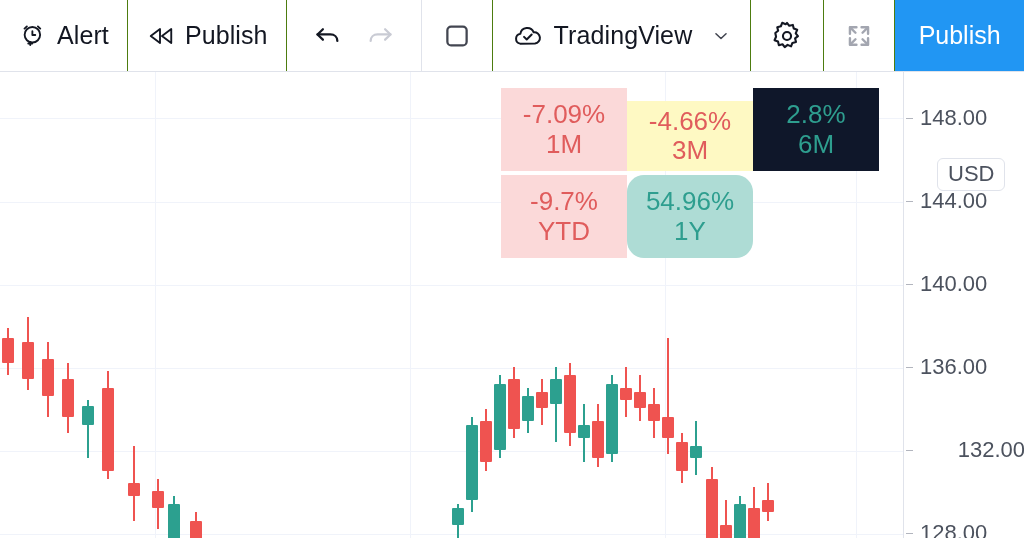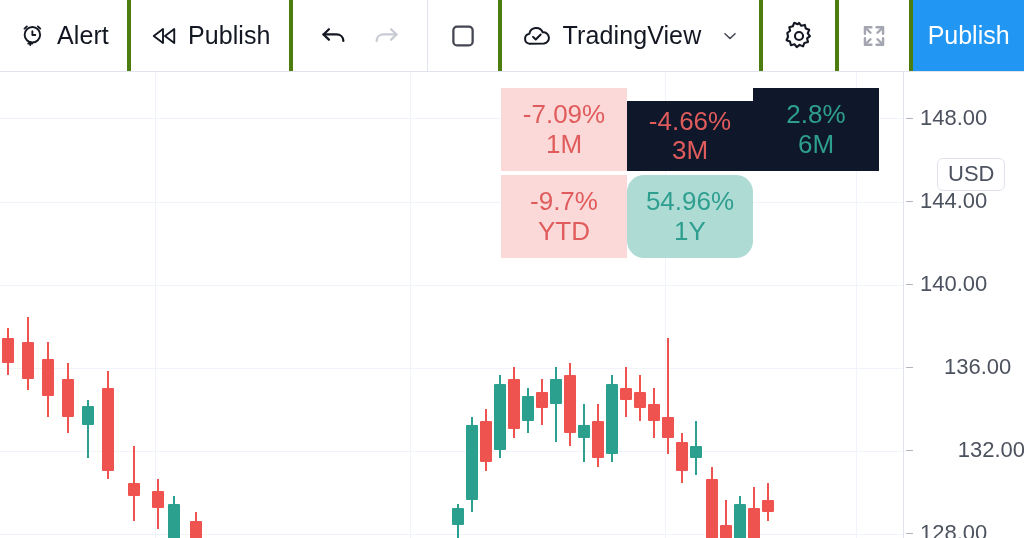--- a/index.html
+++ b/index.html
@@ -18,21 +18,21 @@
     background:#ffffff;
     border-bottom:1px solid #e0e3eb;
     z-index:40;
   }
   .tb-item {
     display:flex; align-items:center; gap:9px;
     padding:0 18px;
     color:#131722;
     font-size:25px;
     white-space:nowrap;
-    border-right:4px solid #4d7c0f;
+    border-right:1px solid #4d7c0f;
     cursor:pointer;
   }
   .tb-label { font-size:25px; color:#131722; letter-spacing:.1px; }
   .ico { display:flex; align-items:center; justify-content:center; flex:none; }
 
   .tb-undo-group { display:flex; align-items:center; gap:18px; padding:0 24px; border-right:1px solid #e0e3eb; }
   .undo-btn { cursor:pointer; display:flex; align-items:center; }
 
   .publish-btn {
     margin-left:auto;
@@ -332,21 +332,21 @@
           <div class="body" style="top: 16.6px; height: 12.45px; background: rgb(239, 83, 80);"></div>
         </div>
       </div>
   </div>
 
   <div class="perf-grid" id="perf-grid">
       <div class="perf-cell" style="background: rgb(251, 217, 217); color: rgb(224, 92, 92);">
         <div class="perf-val">-7.09%</div>
         <div class="perf-per">1M</div>
       </div>
-      <div class="perf-cell" style="background: #0f172a; color: rgb(224, 92, 92); margin-top: 13px;">
+      <div class="perf-cell" style="background: #fef9c3; color: rgb(224, 92, 92); margin-top: 13px;">
         <div class="perf-val">-4.66%</div>
         <div class="perf-per">3M</div>
       </div>
       <div class="perf-cell" style="background: #0f172a; color: rgb(46, 158, 143);">
         <div class="perf-val">2.8%</div>
         <div class="perf-per">6M</div>
       </div>
       <div class="perf-cell" style="background: rgb(251, 217, 217); color: rgb(224, 92, 92);">
         <div class="perf-val">-9.7%</div>
         <div class="perf-per">YTD</div>
@@ -364,21 +364,21 @@
           <div class="tick-label">148.00</div>
         </div>
         <div class="tick-row" style="top: 119px;">
           <div class="tick-dash"></div>
           <div class="tick-label">144.00</div>
         </div>
         <div class="tick-row" style="top: 202px;">
           <div class="tick-dash"></div>
           <div class="tick-label">140.00</div>
         </div>
-        <div class="tick-row" style="top: 285px; gap: 24px;">
+        <div class="tick-row" style="top: 285px;">
           <div class="tick-dash"></div>
           <div class="tick-label">136.00</div>
         </div>
         <div class="tick-row" style="top: 368px; justify-content: space-between;">
           <div class="tick-dash"></div>
           <div class="tick-label">132.00</div>
         </div>
         <div class="tick-row" style="top: 451px;">
           <div class="tick-dash"></div>
           <div class="tick-label">128.00</div>

